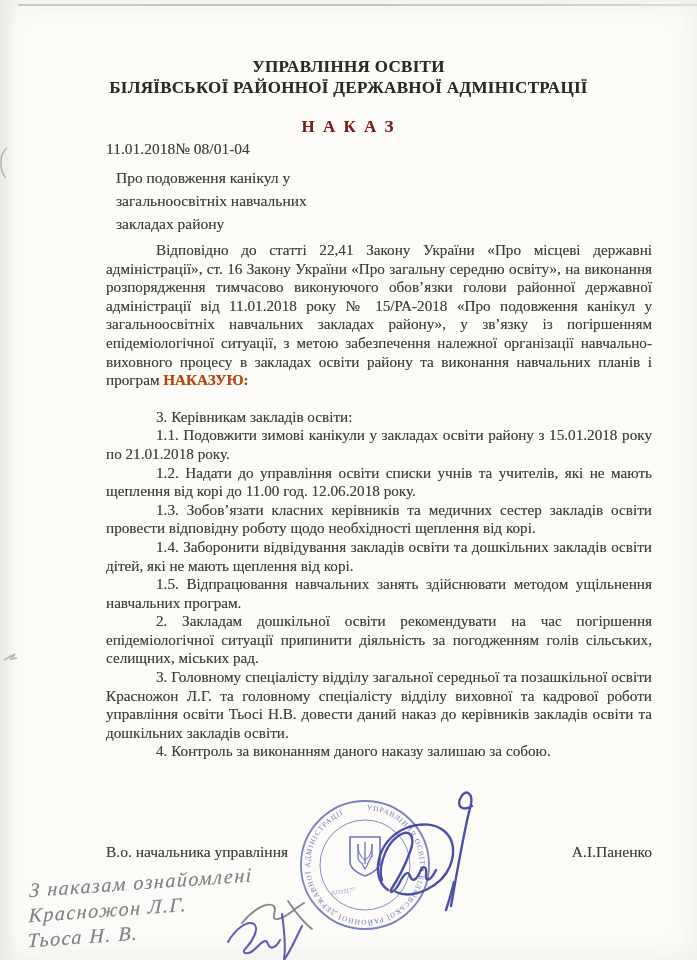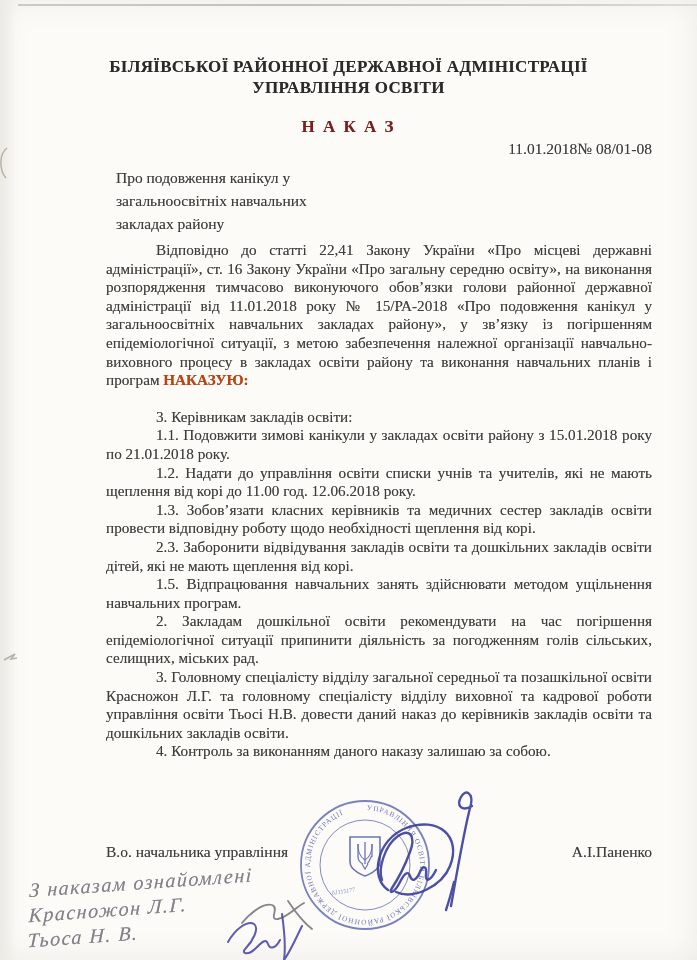--- a/index.html
+++ b/index.html
@@ -15,21 +15,21 @@
   .scan-top-line{position:absolute;top:4px;left:18px;right:0;height:2px;
     background:linear-gradient(90deg,#c2c0ba, #b5b3ae 40%, #c6c4bf 80%, #d8d6d1);opacity:.8;}
   .scan-left-shade{position:absolute;top:0;left:0;bottom:0;width:16px;
     background:linear-gradient(90deg,#eceae4,rgba(252,251,248,0));}
   .txt{ text-shadow:0 0 .5px rgba(70,70,70,.55); }
   .header{position:absolute;top:56px;left:0;width:100%;text-align:center;
     font-weight:bold;color:#2a2a28;font-size:17px;line-height:21px;letter-spacing:.3px;}
   .order-title{position:absolute;top:117px;left:0;width:100%;text-align:center;
     font-weight:bold;color:#7f1d1d;font-size:17px;letter-spacing:2px;}
   .meta-row{position:absolute;top:140px;left:106px;width:546px;display:flex;
-    justify-content:flex-end;font-size:15.5px;}
+    justify-content:flex-start;font-size:15.5px;}
   .subject{position:absolute;top:166px;left:116px;width:260px;
     font-size:15.5px;line-height:23px;}
   .body{position:absolute;top:241px;left:106px;width:546px;
     font-size:15.2px;line-height:18.6px;text-align:justify;}
   .body p{margin:0;text-indent:50px;}
   .body p.preamble{margin-bottom:18px;}
   .body b{color:#c2410c;}
   .sign-row{position:absolute;top:843px;left:106px;width:546px;display:flex;
     justify-content:space-between;font-size:15.5px;}
   .stamp{position:absolute;left:296px;top:796px;width:138px;height:138px;
@@ -54,44 +54,44 @@
   <div class="scan-top-line"></div>
 
   <svg class="artifact-hook" viewBox="0 0 14 34">
     <path d="M10,2 C2,8 2,24 9,32" fill="none" stroke="#9a968e" stroke-width="1.4" opacity=".7"></path>
   </svg>
   <svg class="artifact-mark" viewBox="0 0 16 12">
     <path d="M1,8 L12,2 L8,7 L14,6" fill="none" stroke="#8c8a84" stroke-width="1.6" opacity=".6"></path>
   </svg>
 
   <div class="header txt">
+    <div>УПРАВЛІННЯ ОСВІТИ</div>
     <div>БІЛЯЇВСЬКОЇ РАЙОННОЇ ДЕРЖАВНОЇ АДМІНІСТРАЦІЇ</div>
-    <div>УПРАВЛІННЯ ОСВІТИ</div>
   </div>
 
   <div class="order-title txt">Н А К А З</div>
 
   <div class="meta-row">
     <span class="txt">11.01.2018</span>
-    <span class="txt">№ 08/01-08</span>
+    <span class="txt">№ 08/01-04</span>
   </div>
 
   <div class="subject txt">
     <div>Про подовження канікул у</div>
     <div>загальноосвітніх навчальних</div>
     <div>закладах району</div>
   </div>
 
   <div class="body txt">
     <p class="preamble"><span>Відповідно до статті 22,41 Закону України «Про місцеві державні адміністрації», ст. 16 Закону України «Про загальну середню освіту», на виконання розпорядження тимчасово виконуючого обов’язки голови районної державної адміністрації від 11.01.2018 року № 15/РА-2018 «Про подовження канікул у загальноосвітніх навчальних закладах району», у зв’язку із погіршенням епідеміологічної ситуації, з метою забезпечення належної організації навчально-виховного процесу в закладах освіти району та виконання навчальних планів і програм</span> <b>НАКАЗУЮ:</b></p>
     <p class="item">3. Керівникам закладів освіти:</p>
     <p class="item">1.1. Подовжити зимові канікули у закладах освіти району з 15.01.2018 року по 21.01.2018 року.</p>
     <p class="item">1.2. Надати до управління освіти списки учнів та учителів, які не мають щеплення від корі до 11.00 год. 12.06.2018 року.</p>
     <p class="item">1.3. Зобов’язати класних керівників та медичних сестер закладів освіти провести відповідну роботу щодо необхідності щеплення від корі.</p>
-    <p class="item">2.3. Заборонити відвідування закладів освіти та дошкільних закладів освіти дітей, які не мають щеплення від корі.</p>
+    <p class="item">1.4. Заборонити відвідування закладів освіти та дошкільних закладів освіти дітей, які не мають щеплення від корі.</p>
     <p class="item">1.5. Відпрацювання навчальних занять здійснювати методом ущільнення навчальних програм.</p>
     <p class="item">2. Закладам дошкільної освіти рекомендувати на час погіршення епідеміологічної ситуації припинити діяльність за погодженням голів сільських, селищних, міських рад.</p>
     <p class="item">3. Головному спеціалісту відділу загальної середньої та позашкільної освіти Красножон Л.Г. та головному спеціалісту відділу виховної та кадрової роботи управління освіти Тьосі Н.В. довести даний наказ до керівників закладів освіти та дошкільних закладів освіти.</p>
     <p class="item">4. Контроль за виконанням даного наказу залишаю за собою.</p>
   </div>
 
   <div class="sign-row txt">
     <span>В.о. начальника  управління</span>
     <span>А.І.Паненко</span>
   </div>

